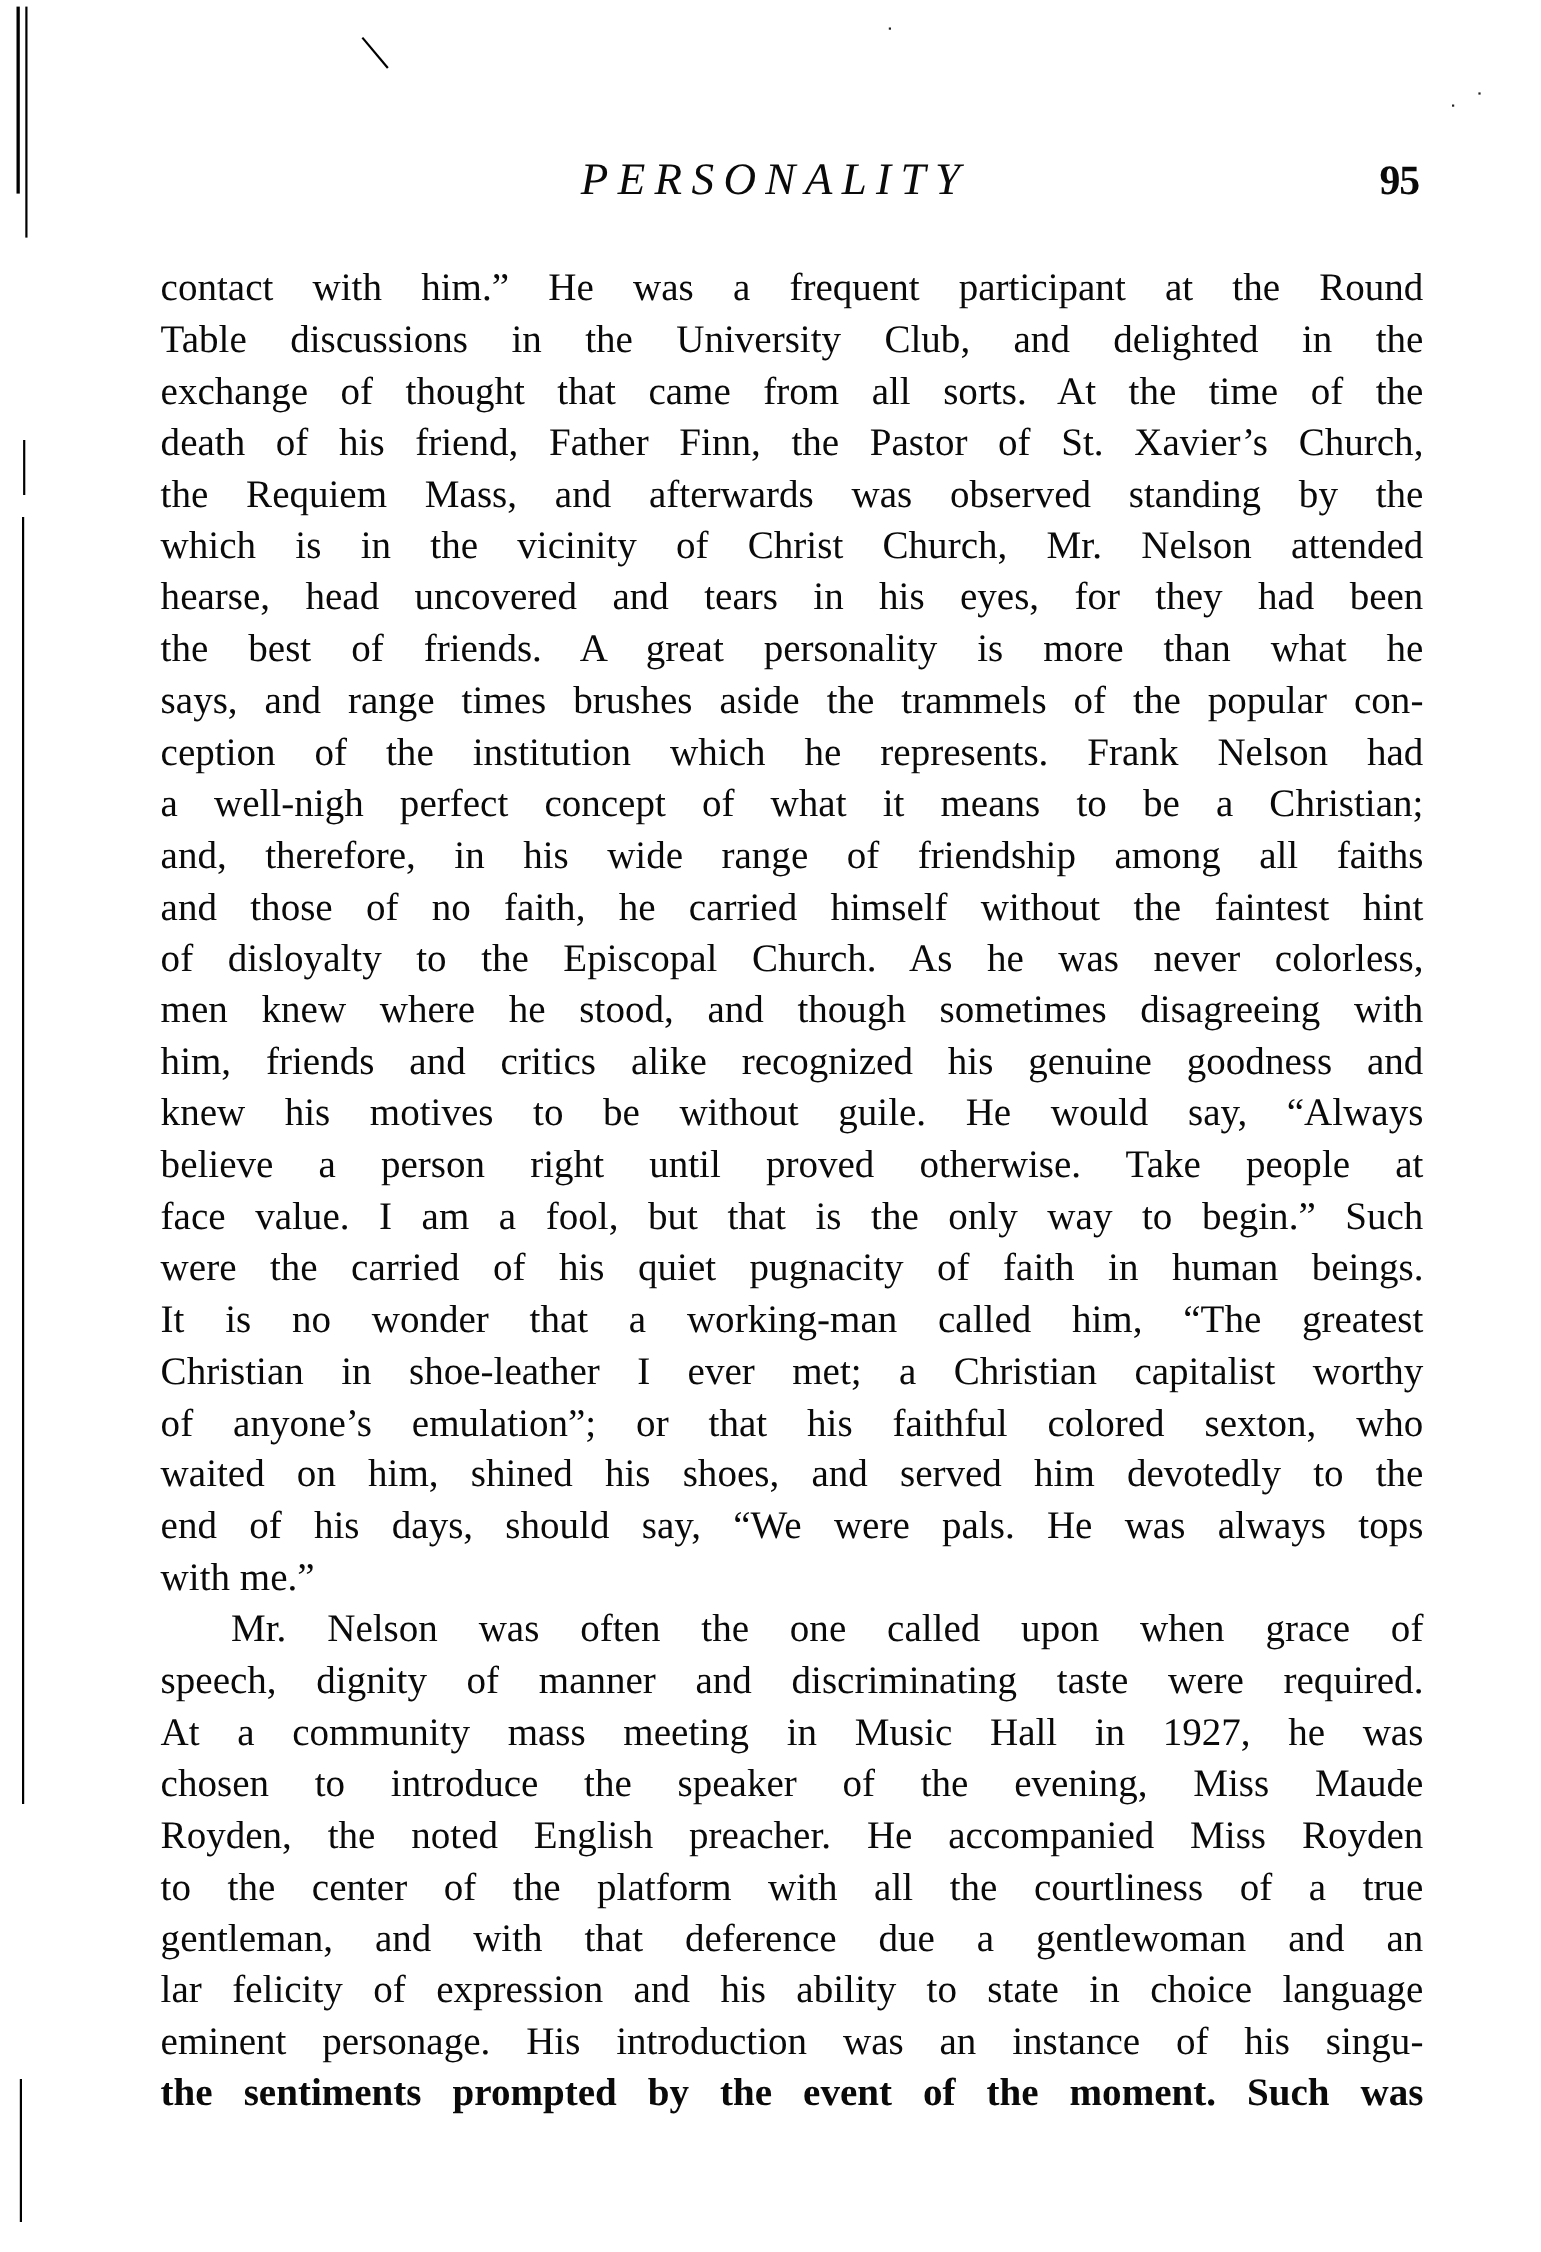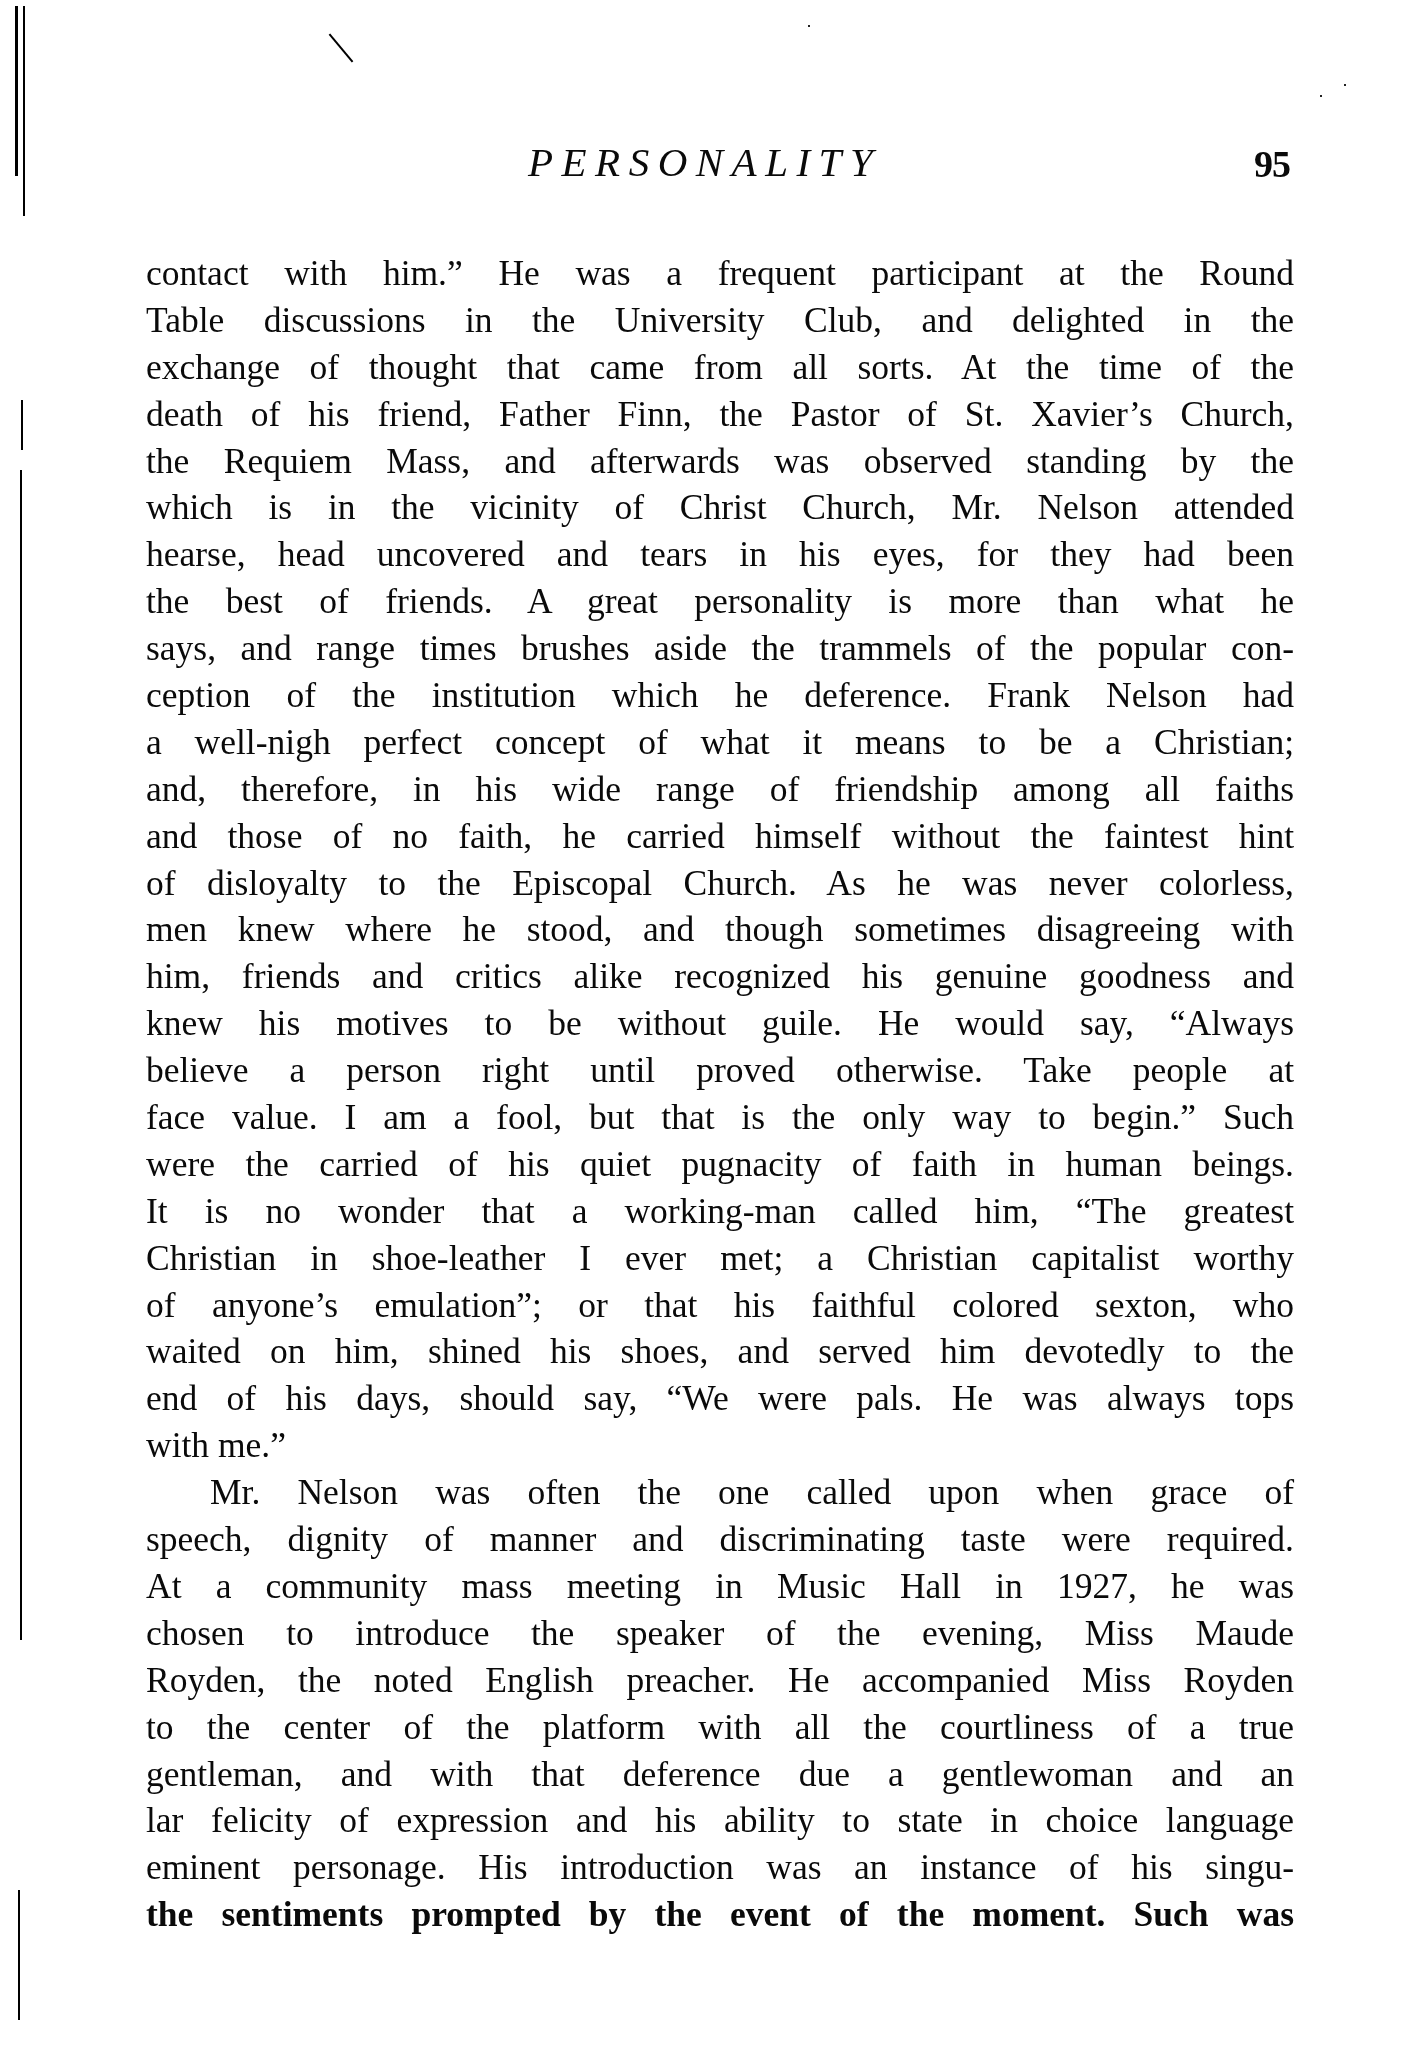--- a/index.html
+++ b/index.html
@@ -47,21 +47,21 @@
       left: 1254px;
       top: 2px;
       font-size: 38px;
       font-weight: bold;
       line-height: 44px;
       letter-spacing: -1px;
     }
     .body-text {
       position: absolute;
       left: 146px;
-      top: 250px;
+      top: 238px;
       width: 1148px;
     }
     .line {
       display: block;
       font-size: 35.5px;
       line-height: 46.9px;
       height: 46.9px;
       text-align: justify;
       text-align-last: justify;
       white-space: nowrap;
@@ -99,21 +99,21 @@
   <div>
     <span class="line">contact with him.”  He was a frequent participant at the Round</span>
     <span class="line">Table discussions in the University Club, and delighted in the</span>
     <span class="line">exchange of thought that came from all sorts.  At the time of the</span>
     <span class="line">death of his friend, Father Finn, the Pastor of St. Xavier’s Church,</span>
     <span class="line">the Requiem Mass, and afterwards was observed standing by the</span>
     <span class="line">which is in the vicinity of Christ Church, Mr. Nelson attended</span>
     <span class="line">hearse, head uncovered and tears in his eyes, for they had been</span>
     <span class="line">the best of friends.  A great personality is more than what he</span>
     <span class="line">says, and range times brushes aside the trammels of the popular con-</span>
-    <span class="line">ception of the institution which he deference.  Frank Nelson had</span>
+    <span class="line">ception of the institution which he represents.  Frank Nelson had</span>
     <span class="line">a well-nigh perfect concept of what it means to be a Christian;</span>
     <span class="line">and, therefore, in his wide range of friendship among all faiths</span>
     <span class="line">and those of no faith, he carried himself without the faintest hint</span>
     <span class="line">of disloyalty to the Episcopal Church.  As he was never colorless,</span>
     <span class="line">men knew where he stood, and though sometimes disagreeing with</span>
     <span class="line">him, friends and critics alike recognized his genuine goodness and</span>
     <span class="line">knew his motives to be without guile.  He would say, “Always</span>
     <span class="line">believe a person right until proved otherwise.  Take people at</span>
     <span class="line">face value.  I am a fool, but that is the only way to begin.”  Such</span>
     <span class="line">were the carried of his quiet pugnacity of faith in human beings.</span>

